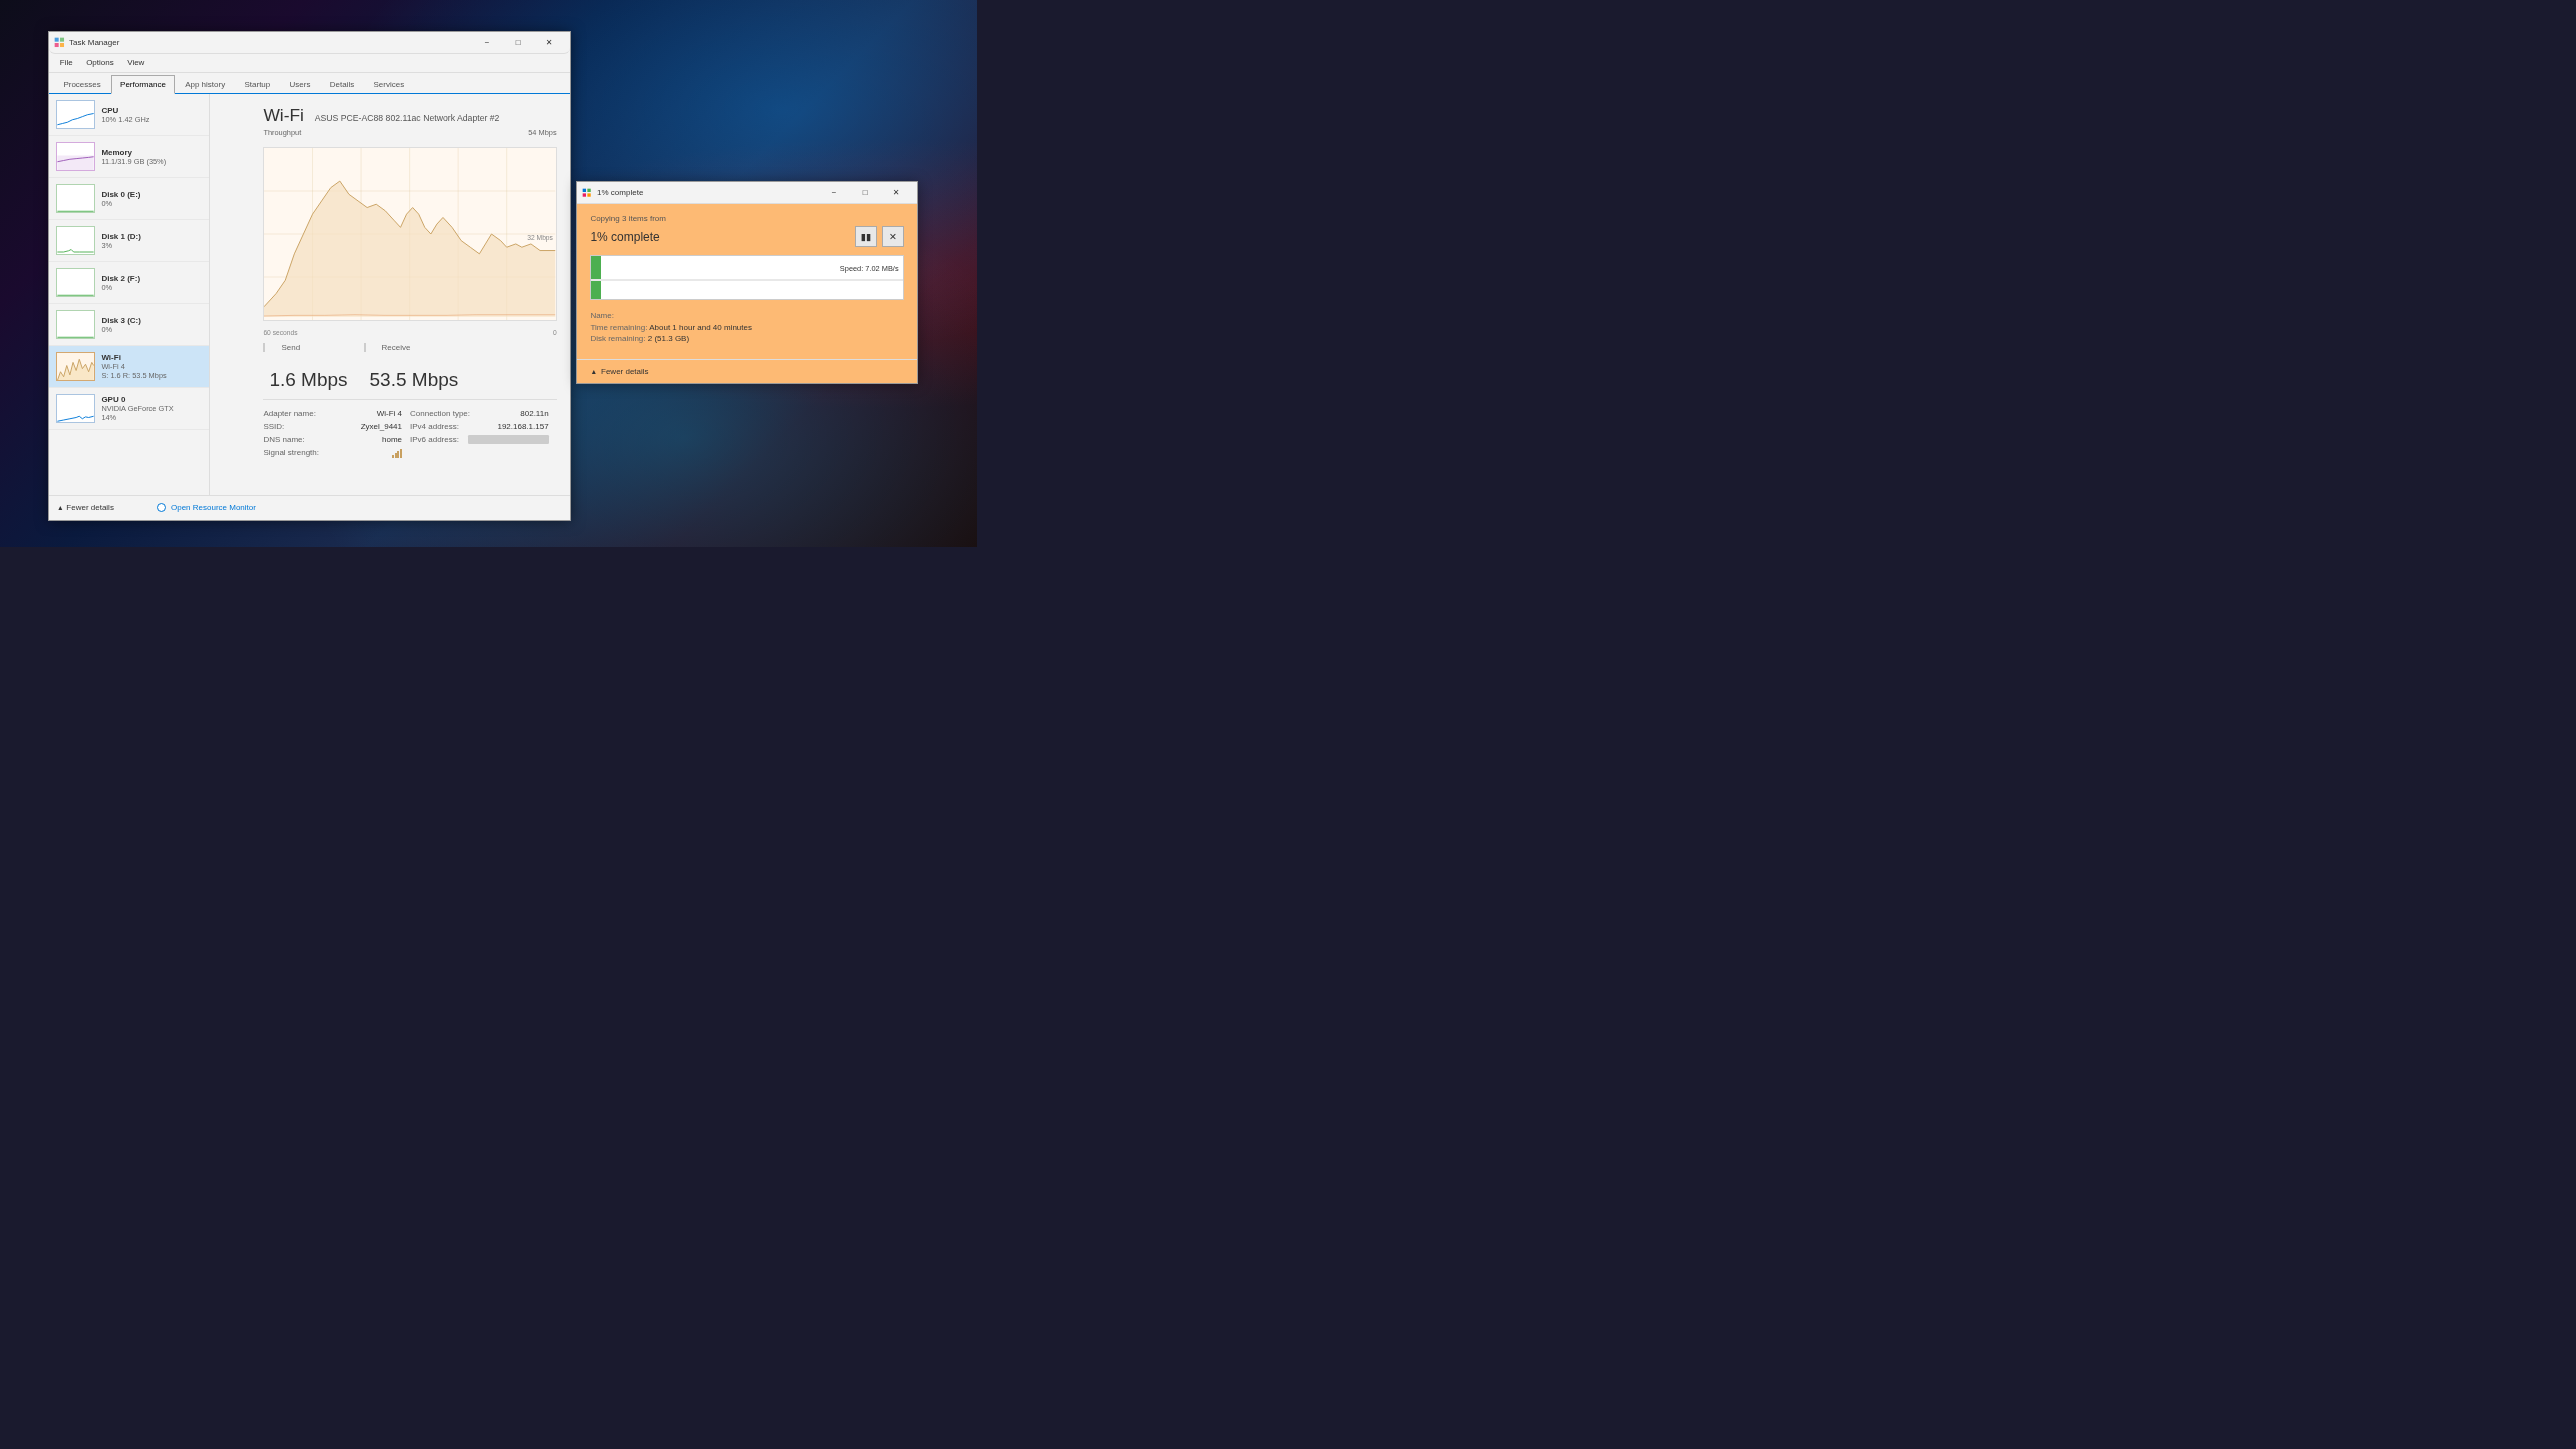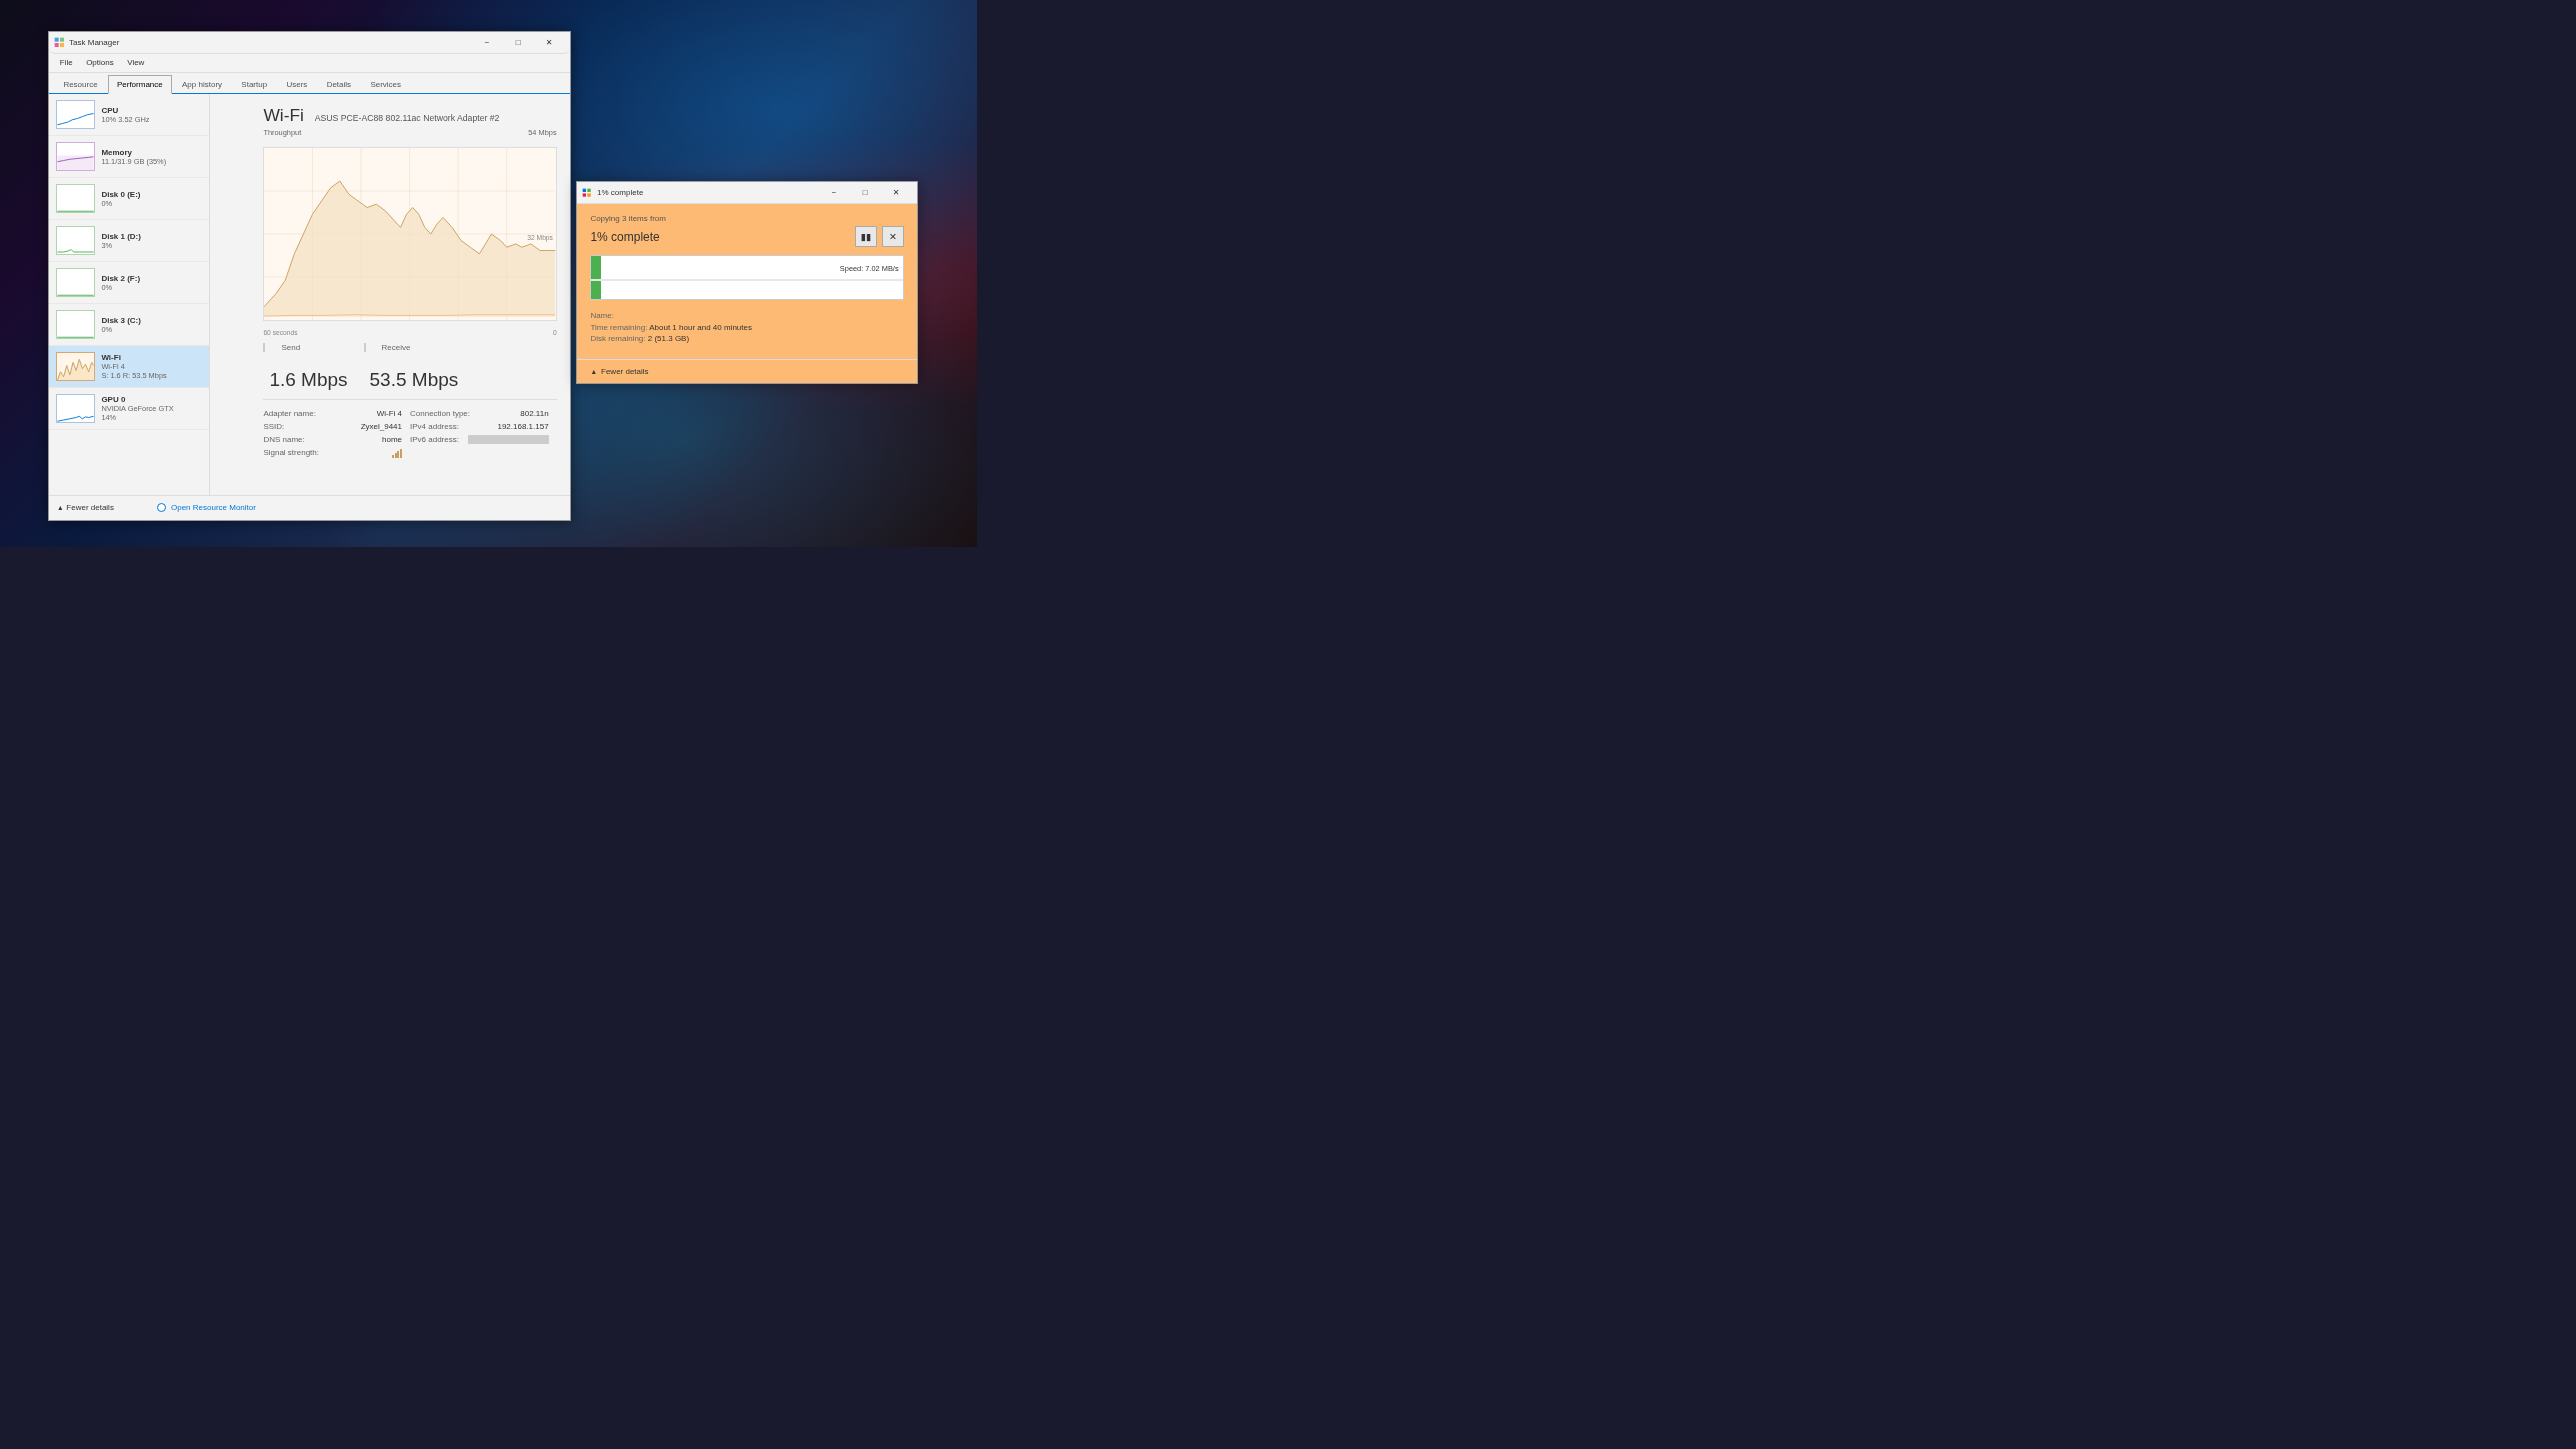--- a/index.html
+++ b/index.html
@@ -495,42 +495,42 @@
     </div>
   </div>
 
   <div class="menu-bar">
     <span class="menu-item">File</span>
     <span class="menu-item">Options</span>
     <span class="menu-item">View</span>
   </div>
 
   <div class="tab-bar">
-    <span class="tab">Resource</span>
+    <span class="tab">Processes</span>
     <span class="tab active">Performance</span>
     <span class="tab">App history</span>
     <span class="tab">Startup</span>
     <span class="tab">Users</span>
     <span class="tab">Details</span>
     <span class="tab">Services</span>
   </div>
 
   <div class="content-area">
 
     <div class="sidebar">
 
       <div class="sidebar-item">
         <div class="sidebar-item-chart" style="border-color:#aac4e0;">
           <svg class="mini-chart-svg" viewBox="0 0 58 44">
             <polyline points="0,38 8,36 16,34 24,30 32,28 40,25 48,22 58,20" fill="none" stroke="#0078d7" stroke-width="1.5"></polyline>
           </svg>
         </div>
         <div class="sidebar-item-info">
           <div class="sidebar-item-name">CPU</div>
-          <div class="sidebar-item-detail">10%  3.52 GHz</div>
+          <div class="sidebar-item-detail">10%  1.42 GHz</div>
         </div>
       </div>
 
       <div class="sidebar-item">
         <div class="sidebar-item-chart" style="border-color:#d4aadd;">
           <svg class="mini-chart-svg" viewBox="0 0 58 44">
             <rect x="0" y="20" width="58" height="24" fill="#e8d4f0" opacity="0.5"></rect>
             <polyline points="0,30 10,28 20,26 30,25 40,24 50,23 58,22" fill="none" stroke="#9b59b6" stroke-width="1.5"></polyline>
           </svg>
         </div>

